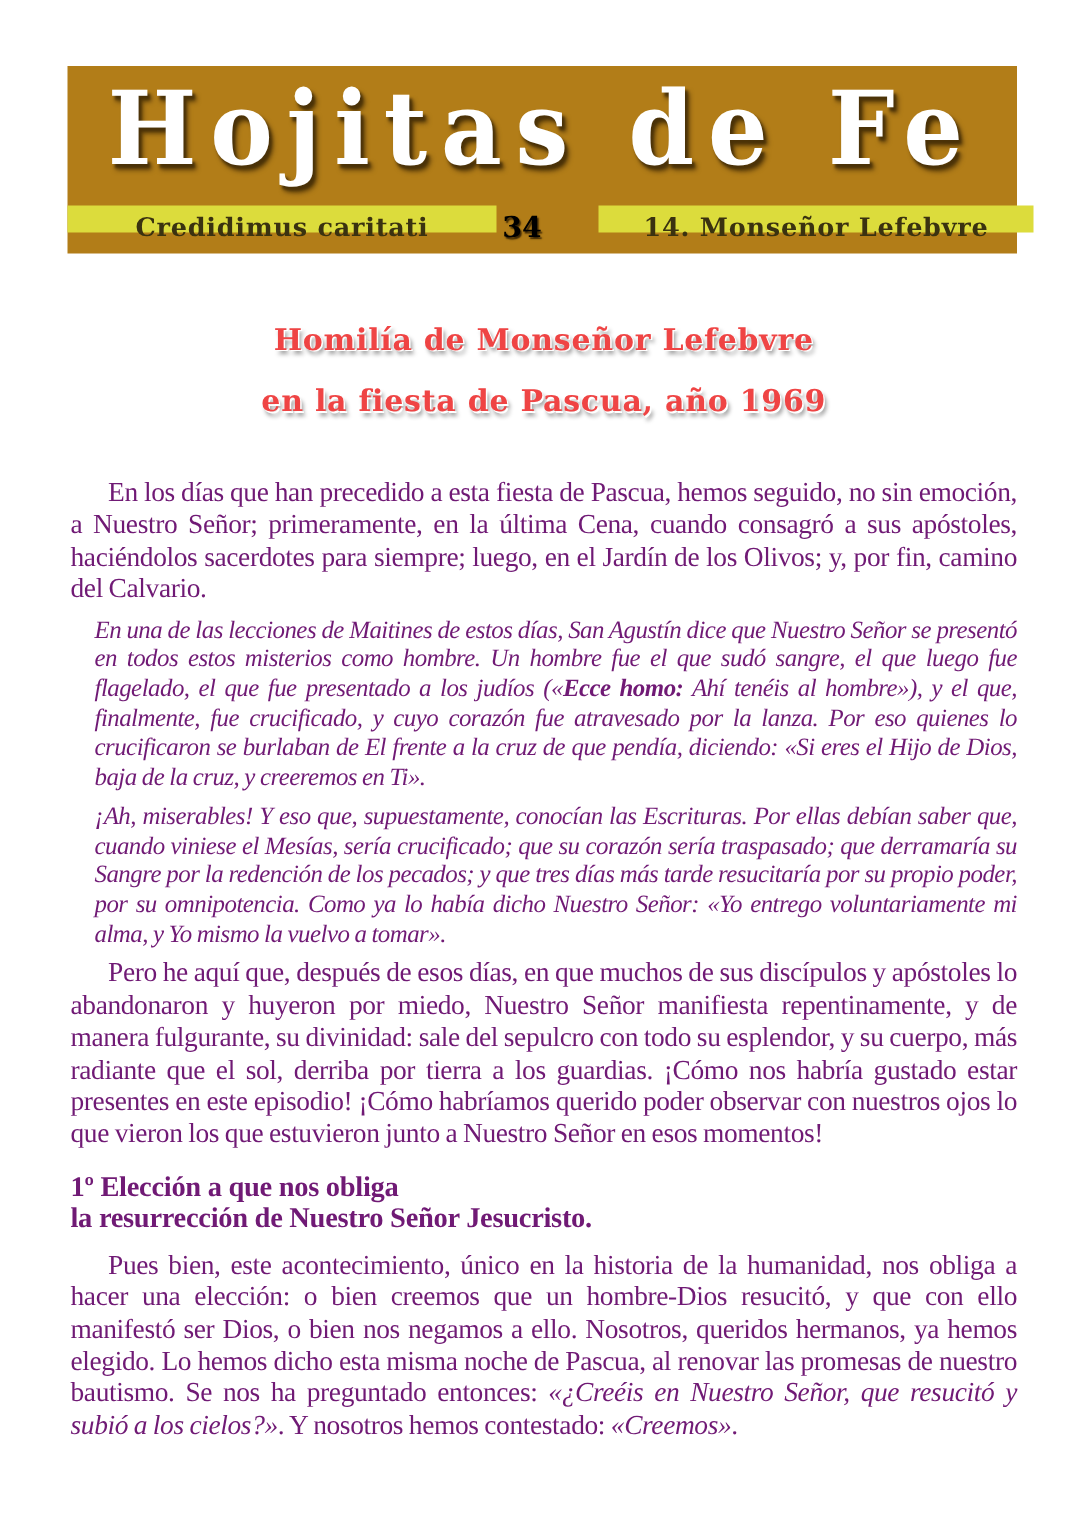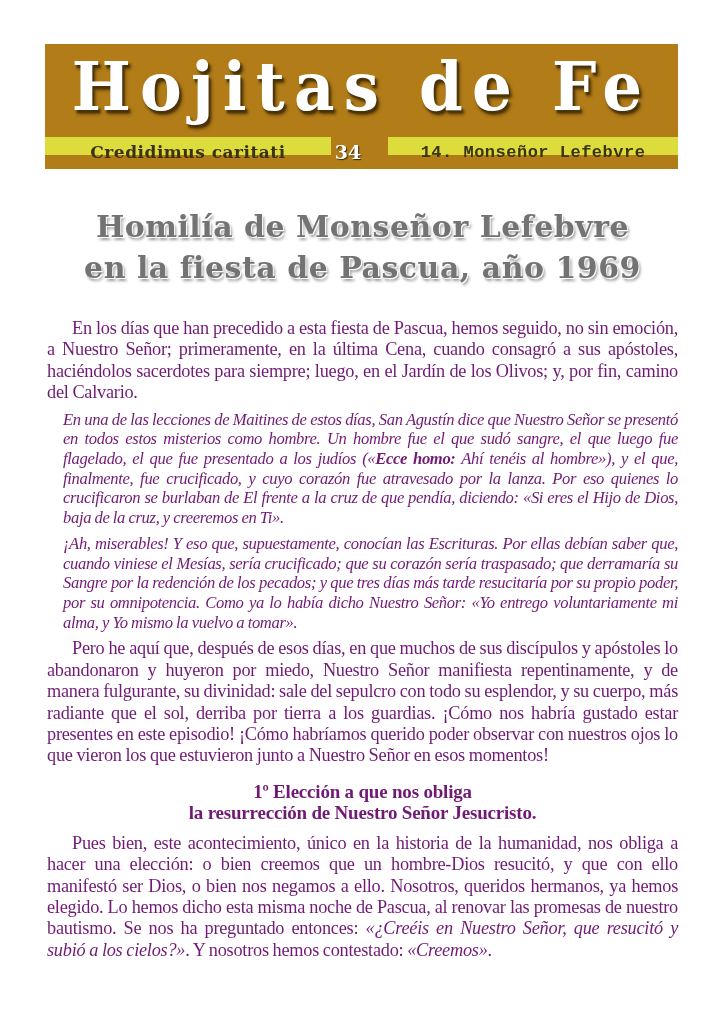--- a/index.html
+++ b/index.html
@@ -18,32 +18,32 @@
     transform: scaleX(0.92);
   }
   .band {
     position: absolute; top: 93px; height: 18px;
     background: #DCDC3C;
     font-family: "DejaVu Serif", serif; font-weight: bold;
     color: #3a3210; font-size: 17px; line-height: 31px; text-align: center;
     letter-spacing: 0.5px;
   }
   .band-left { left: 0; width: 286px; }
-  .band-right { left: 343px; width: 290px; font-family: Liberation Mono, monospace; }
+  .band-right { left: 354px; width: 290px; }
   .issue-number {
     position: absolute; left: 286px; top: 93px; width: 34px; height: 31px;
     text-align: center; line-height: 31px;
     font-family: "DejaVu Serif", serif; font-weight: bold; font-size: 19px;
-    color: #ffffff; text-shadow: 1px 1px 1px #3a2605;
+    color: #000000; text-shadow: 1px 1px 1px #3a2605;
   }
 
   .article-title {
     position: absolute; left: 47px; width: 631px; top: 206px; text-align: center;
     font-family: "DejaVu Serif", serif; font-weight: bold;
-    font-size: 30px; line-height: 41px; color: #737373;
+    font-size: 20px; line-height: 41px; color: #ef4444;
     text-shadow: 1px 1px 0 #fff, 2px 3px 3px #9a9a9a;
     letter-spacing: 0.5px;
   }
   .article-title span { display: block; }
 
   .content {
     position: absolute; left: 47px; width: 631px; top: 318px;
     font-family: "Liberation Serif", serif; color: #701a75;
   }
   .p {
@@ -51,21 +51,21 @@
     text-indent: 25px; margin: 0 0 6px 0; letter-spacing: -0.25px;
     word-spacing: -0.5px;
   }
   .quote {
     font-size: 16.6px; line-height: 19.7px; font-style: italic;
     text-align: justify; margin: 0 0 6px 16px; letter-spacing: -0.35px;
     word-spacing: -0.4px;
   }
   .quote b { font-weight: bold; }
   .section-heading {
-    text-align: center; font-weight: bold; font-size: 19px; line-height: 21px;
+    font-weight: bold; font-size: 19px; line-height: 21px;
     margin: 14px 0 10px 0; letter-spacing: -0.2px;
   }
   .section-heading span { display: block; }
   .it { font-style: italic; }
 </style>
 </head>
 <body>
 
 <div class="masthead">
   <div class="masthead-title">Hojitas de Fe</div>

